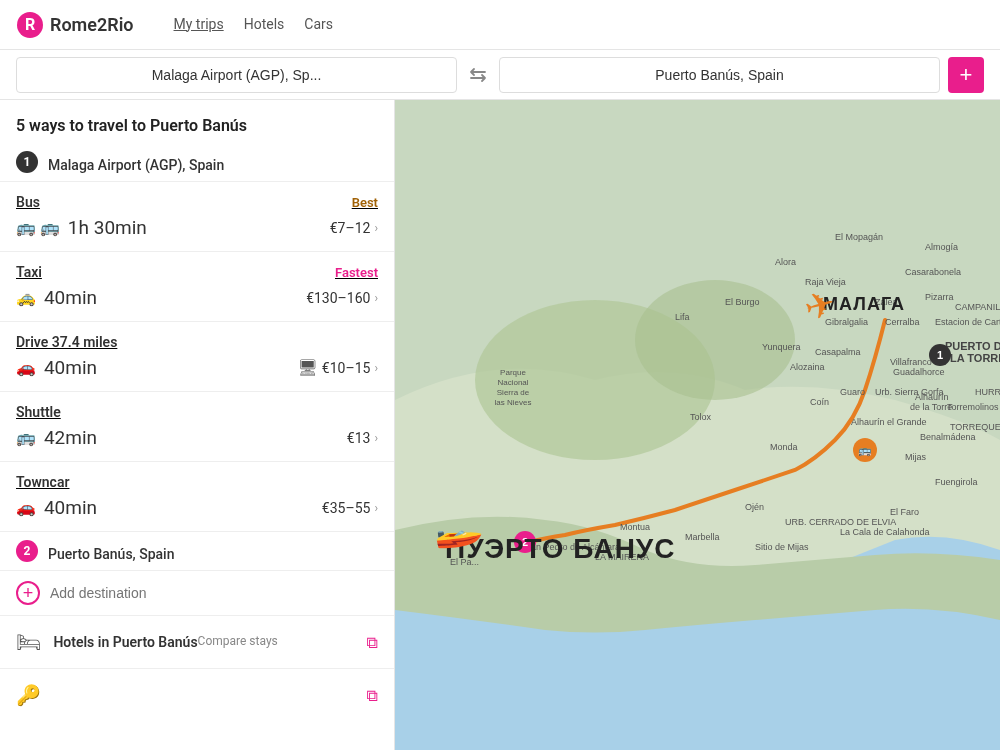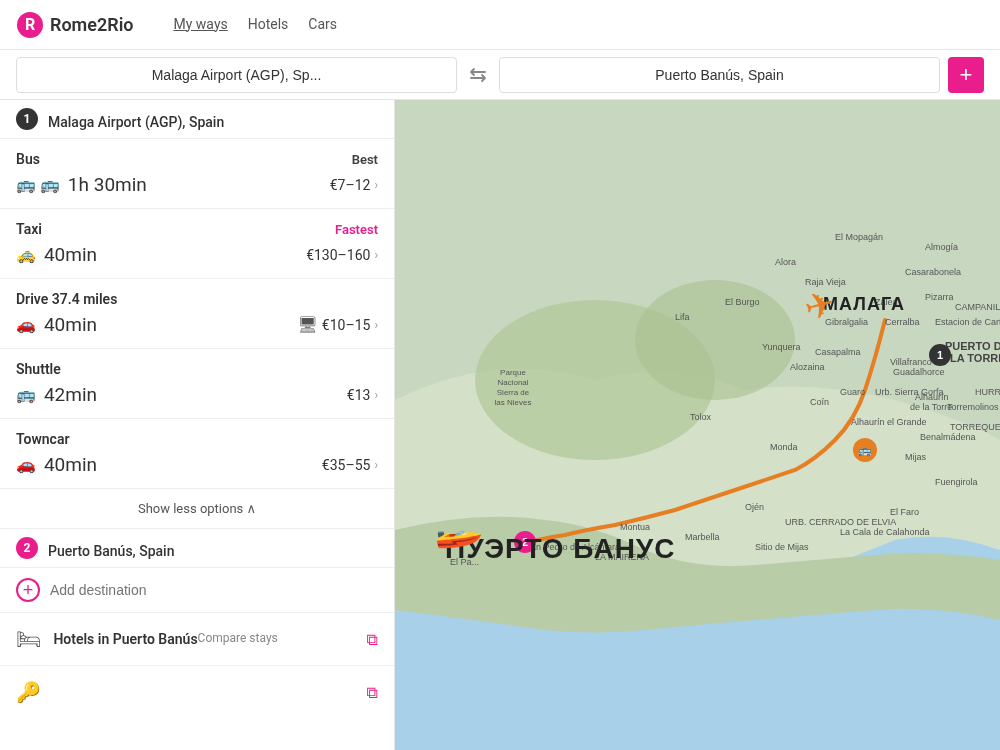--- a/index.html
+++ b/index.html
@@ -28,23 +28,23 @@
     .panel-title { font-size: 16px; font-weight: 600; color: #222; padding: 16px 16px 8px; }
 
     
     .route-stop { display: flex; align-items: center; gap: 10px; padding: 8px 16px; }
     .stop-number { width: 22px; height: 22px; border-radius: 50%; background: #333; color: #fff; font-size: 12px; font-weight: 700; display: flex; align-items: center; justify-content: center; flex-shrink: 0; }
     .stop-number.pink { background: #e91e8c; }
     .stop-label { font-size: 14px; color: #333; font-weight: 500; margin-top: 6px; }
 
     
     .transport-section { border-top: 1px solid #eee; padding: 12px 16px; }
-    .transport-header { display: flex; justify-content: space-between; align-items: center; margin-bottom: 6px; }
+    .transport-header { display: flex; justify-content: space-between; align-items: center; margin-bottom: 6px; text-decoration: underline; }
     .transport-name { font-size: 14px; font-weight: 600; color: #333; }
-    .badge-best { color: #404040; font-size: 13px; font-weight: 600; padding-left: 8px; }
+    .badge-best { color: #a16207; font-size: 13px; font-weight: 600; padding-left: 8px; }
     .badge-fastest { color: #e91e8c; font-size: 13px; font-weight: 600; }
     .transport-details { display: flex; align-items: center; gap: 8px; color: #555; font-size: 14px; }
     .transport-icons { display: flex; gap: 4px; align-items: center; }
     .icon-bus { color: #e67e22; font-size: 16px; }
     .icon-taxi { color: #f1c40f; font-size: 16px; }
     .icon-car { color: #7f8c8d; font-size: 16px; }
     .icon-shuttle { color: #e67e22; font-size: 16px; }
     .duration { color: #333; font-size: 19px; }
     .price { margin-left: auto; color: #333; font-size: 14px; display: flex; align-items: center; gap: 4px; }
     .chevron { color: #999; font-size: 12px; }
@@ -84,40 +84,41 @@
 
 <header class="header">
   <div class="logo">
     <svg class="logo-icon" viewBox="0 0 28 28">
       <circle cx="14" cy="14" r="13" fill="#e91e8c"></circle>
       <text x="14" y="19" text-anchor="middle" fill="white" font-size="16" font-weight="bold">R</text>
     </svg>
     <span class="logo-text">Rome2Rio</span>
   </div>
   <nav class="nav">
-    <a class="nav-item underline">My ways</a>
+    <a class="nav-item underline">My trips</a>
     <a class="nav-item">Hotels</a>
     <a class="nav-item">Cars</a>
   </nav>
 </header>
 
 <div class="search-bar">
   <input class="search-input" type="text" value="Malaga Airport (AGP), Sp..." style="">
   <button class="swap-btn" title="Swap">
     <svg width="18" height="18" viewBox="0 0 18 18" fill="none">
       <path d="M5 3l-3 3 3 3M2 6h14M13 15l3-3-3-3M16 12H2" stroke="#888" stroke-width="1.8" stroke-linecap="round" stroke-linejoin="round"></path>
     </svg>
   </button>
   <input class="search-input" type="text" value="Puerto Banús, Spain" style="">
   <button class="add-btn">+</button>
 </div>
 
 <div class="main">
 
   <div class="left-panel">
+    <div class="panel-title">5 ways to travel to Puerto Banús</div>
 
     <div class="route-stop">
       <div class="stop-number">1</div>
       <span class="stop-label">Malaga Airport (AGP), Spain</span>
     </div>
 
     <div class="transport-section">
       <div class="transport-header">
         <span class="transport-name">Bus</span>
         <span class="badge-best">Best</span>
@@ -194,24 +195,20 @@
           <span class="icon-car">🚗</span>
         </div>
         <span class="duration">40min</span>
         <div class="price">
           <span>€35–55</span>
           <span class="chevron">›</span>
         </div>
       </div>
     </div>
 
-    <div class="show-less">
-      <span>Show less options</span>
-      <span> ∧</span>
-    </div>
 
     <div class="stop-2-section">
       <div class="route-stop" style="padding:0;">
         <div class="stop-number pink">2</div>
         <span class="stop-label">Puerto Banús, Spain</span>
       </div>
     </div>
 
     <div class="add-destination">
       <button class="add-dest-btn">+</button>

